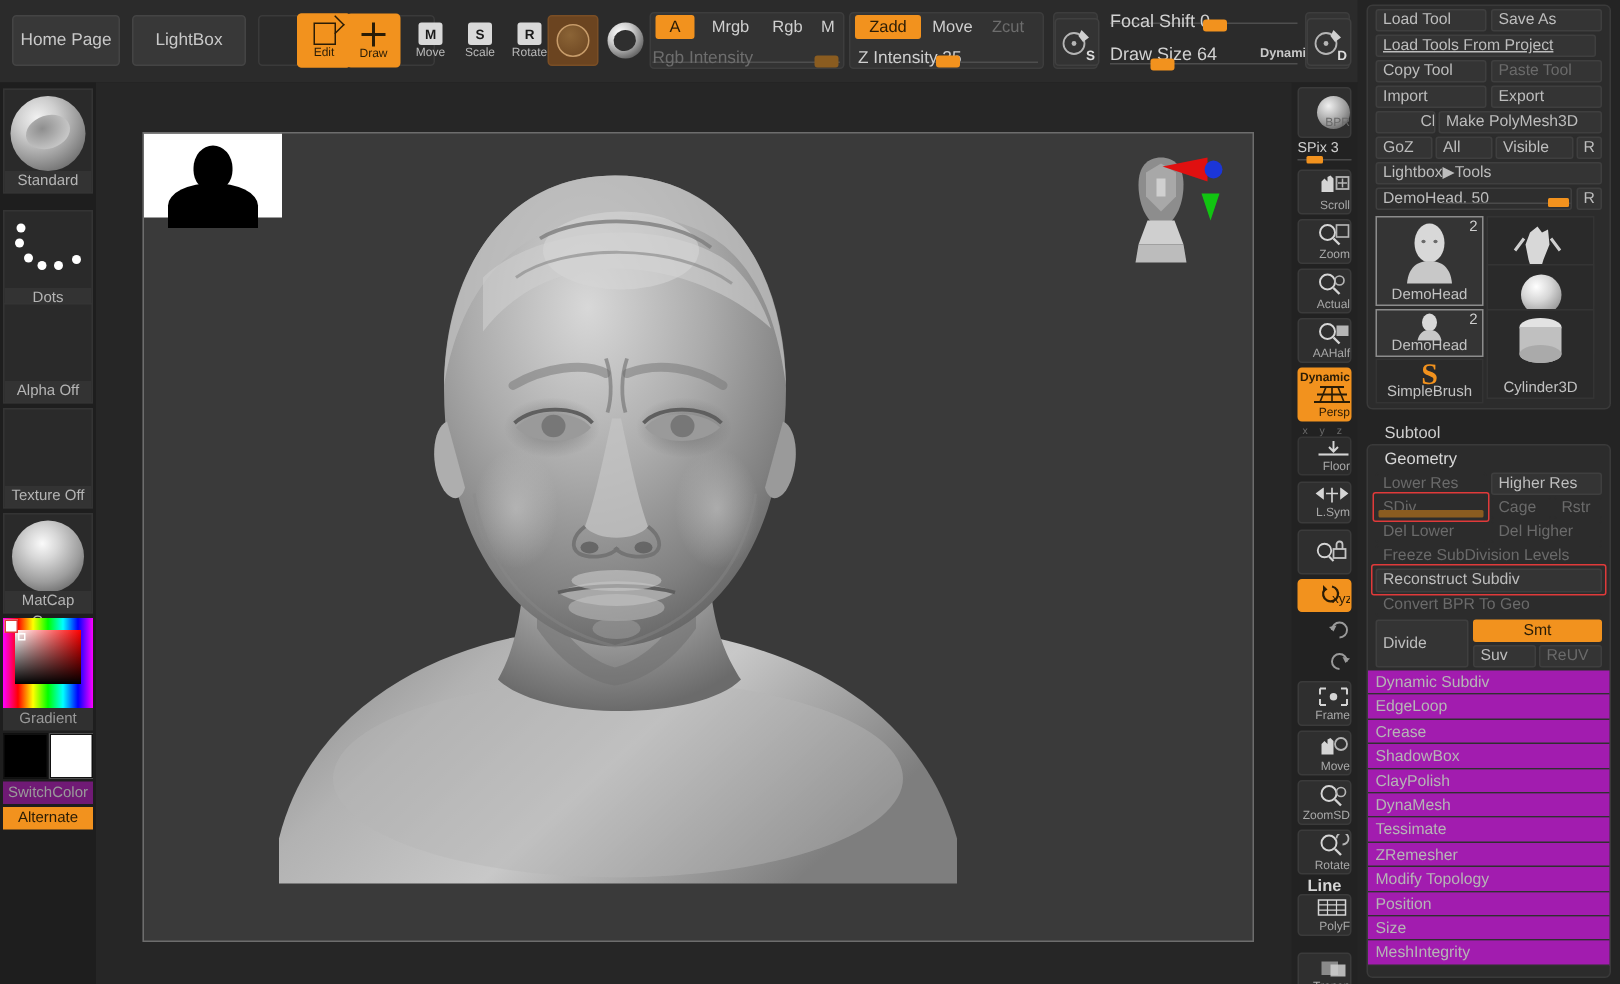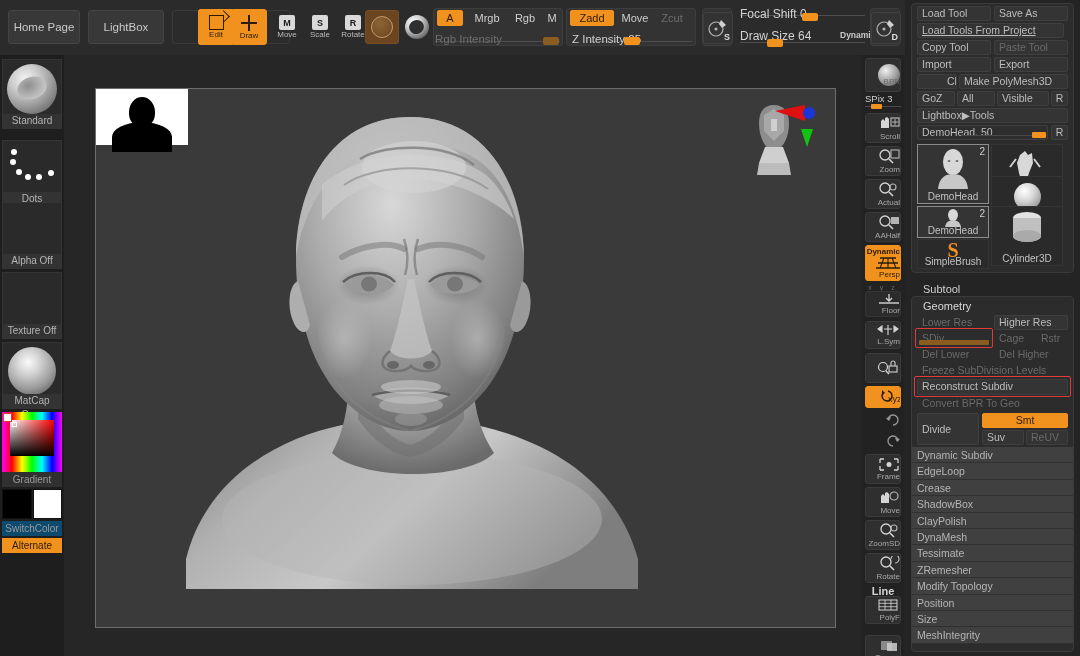--- a/index.html
+++ b/index.html
@@ -109,21 +109,21 @@
   .tool-cell{position:absolute;width:72px;height:60px;background:#2e2e2e;border:1px solid #3d3d3d;
              box-sizing:border-box;}
   .tool-cell.sel{border:1px solid #8c8c8c;background:#343434;}
   .tc-lbl{position:absolute;left:0;right:0;bottom:1px;text-align:center;font-size:10px;color:#c2c2c2;}
   .tc-num{position:absolute;right:3px;top:1px;font-size:10px;color:#cfcfcf;}
 
   .sectlbl{position:absolute;font-size:11px;color:#cfcfcf;}
   .hiliteA{position:absolute;border:1.5px solid #e03a3a;box-sizing:border-box;border-radius:2px;}
   .orangebar{position:absolute;height:5px;background:#8a5c20;border-radius:1px;}
   .geolist div{position:absolute;left:0;width:161px;height:16.4px;font-size:10.5px;color:#b5b5b5;
-      padding-left:5px;box-sizing:border-box;line-height:16px;border-bottom:1px solid #303030;background:#404040;}
+      padding-left:5px;box-sizing:border-box;line-height:16px;border-bottom:1px solid #303030;background:#a21caf;}
 </style>
 </head>
 <body>
 
 <div class="app">
 
   <div class="topbar">
 
     <div class="tb-btn" style="left:8px;width:72px;">Home Page</div>
     <div class="tb-btn" style="left:88px;width:76px;">LightBox</div>
@@ -262,21 +262,21 @@
                   background:#fff;box-sizing:border-box;"></div>
       <div style="position:absolute;left:10px;top:10px;width:5px;height:5px;border:1px solid #fff;
                   box-sizing:border-box;"></div>
     </div>
     <div style="position:absolute;left:2px;top:417px;width:60px;height:15px;background:#303030;
                 color:#9a9a9a;font-size:10px;text-align:center;line-height:15px;">Gradient</div>
 
     <div class="swatch" style="left:2px;top:434px;width:30px;height:30px;background:#000;"></div>
     <div class="swatch" style="left:33px;top:434px;width:29px;height:30px;background:#fff;"></div>
 
-    <div style="position:absolute;left:2px;top:466px;width:60px;height:15px;background:#0c4a6e;
+    <div style="position:absolute;left:2px;top:466px;width:60px;height:15px;background:#701a75;
                 color:#9a9a9a;font-size:10px;text-align:center;line-height:15px;">SwitchColor</div>
     <div style="position:absolute;left:2px;top:483px;width:60px;height:15px;background:#f2921e;
                 color:#2a1c06;font-size:10px;text-align:center;line-height:15px;">Alternate</div>
   </div>
 
   <div class="canvaswrap">
     <div class="doc">
 
       <div class="thumbimg">
         <div class="thumb-head"></div>

